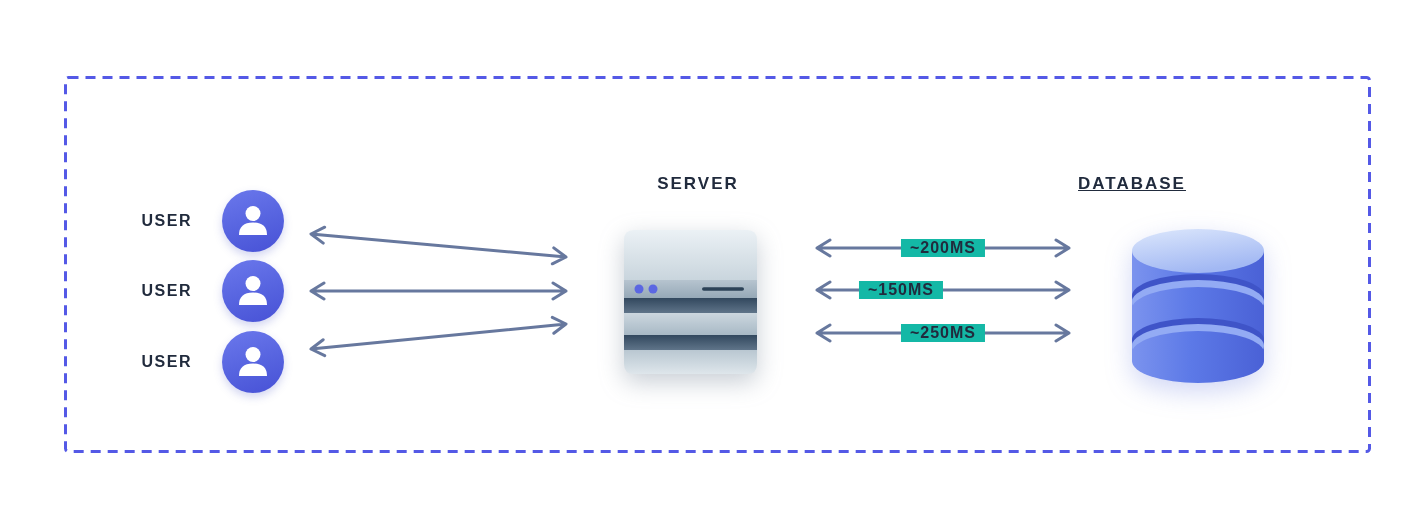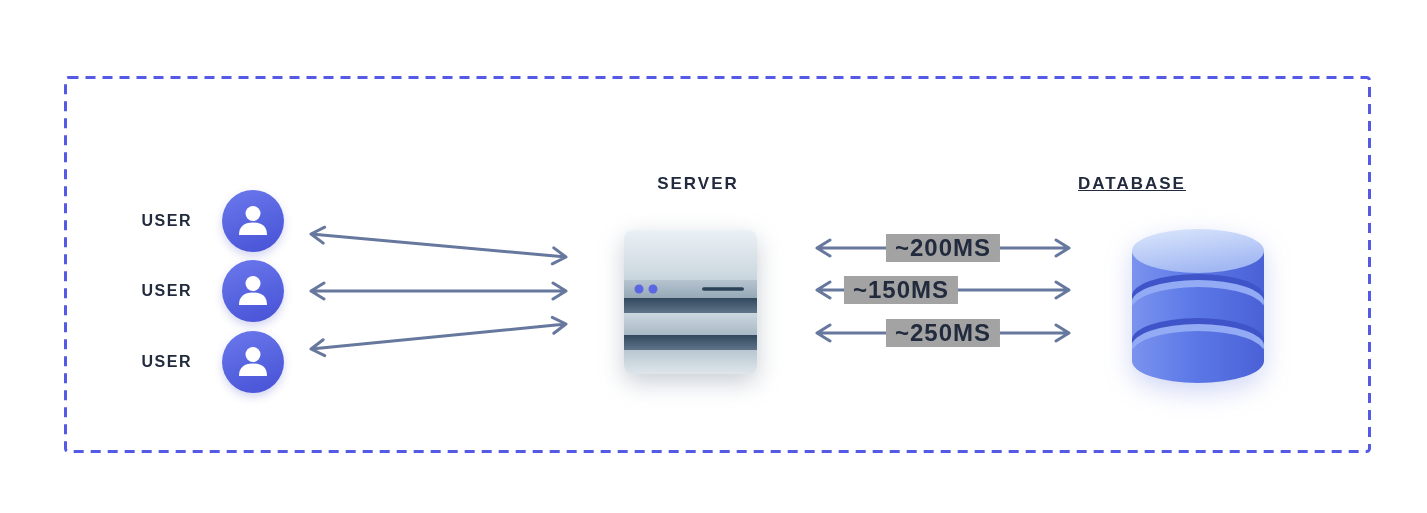--- a/index.html
+++ b/index.html
@@ -48,22 +48,22 @@
     box-shadow:0 4px 8px rgba(80,90,200,0.25);
     display:flex;align-items:center;justify-content:center;
   }
 
   .icon-svg{position:absolute;z-index:2;}
   .server-svg{left:624px;top:230px;filter:drop-shadow(0 8px 12px rgba(96,114,134,0.35));}
   .db-svg{left:1128px;top:226px;filter:drop-shadow(0 9px 13px rgba(90,110,220,0.28));}
 
   .latency-label{
     position:absolute;z-index:2;transform:translate(-50%,-50%);
-    background:#a3a3a3;padding:0 9px;
-    font-size:24px;font-weight:700;letter-spacing:1px;color:var(--label-text);
+    background:#14b8a6;padding:0 9px;
+    font-size:16px;font-weight:700;letter-spacing:1px;color:var(--label-text);
     white-space:nowrap;
   }
 </style>
 </head>
 <body>
 
 <div class="canvas">
 
   <svg class="layer frame-layer">
     <rect x="65.5" y="77.5" width="1304" height="374" rx="3" fill="none" stroke="var(--frame-border)" stroke-width="3" stroke-dasharray="10 7"></rect>

